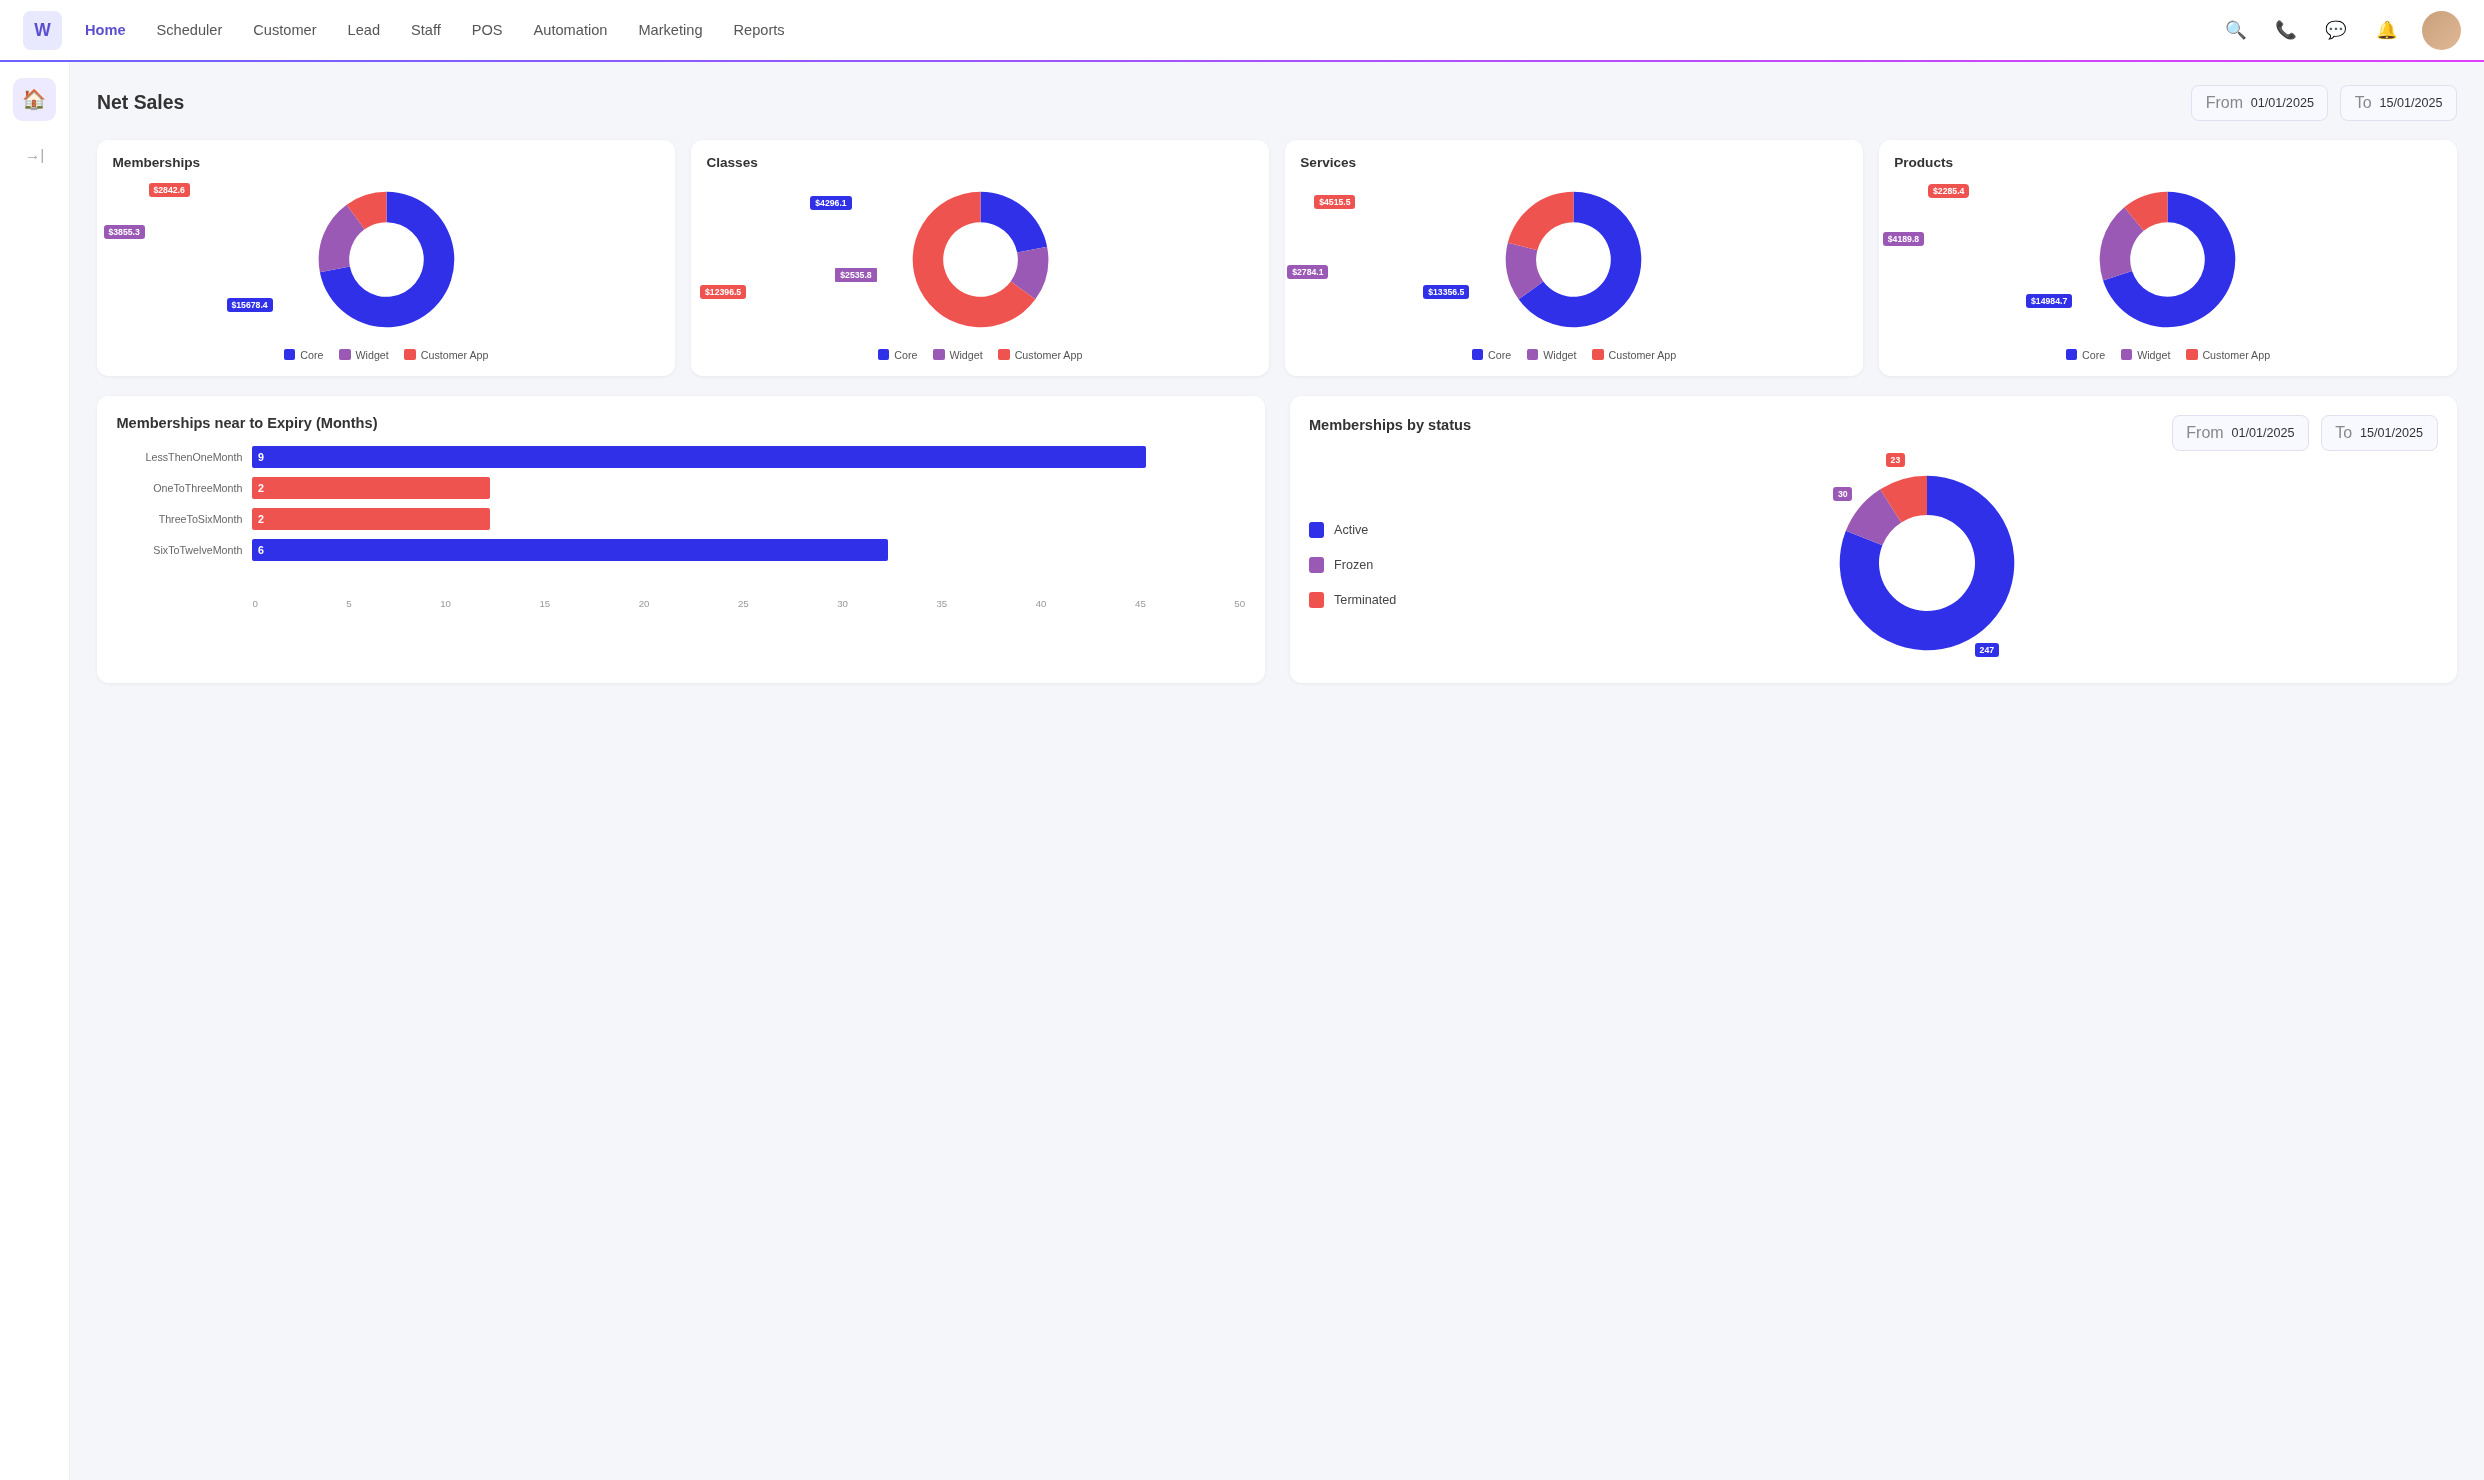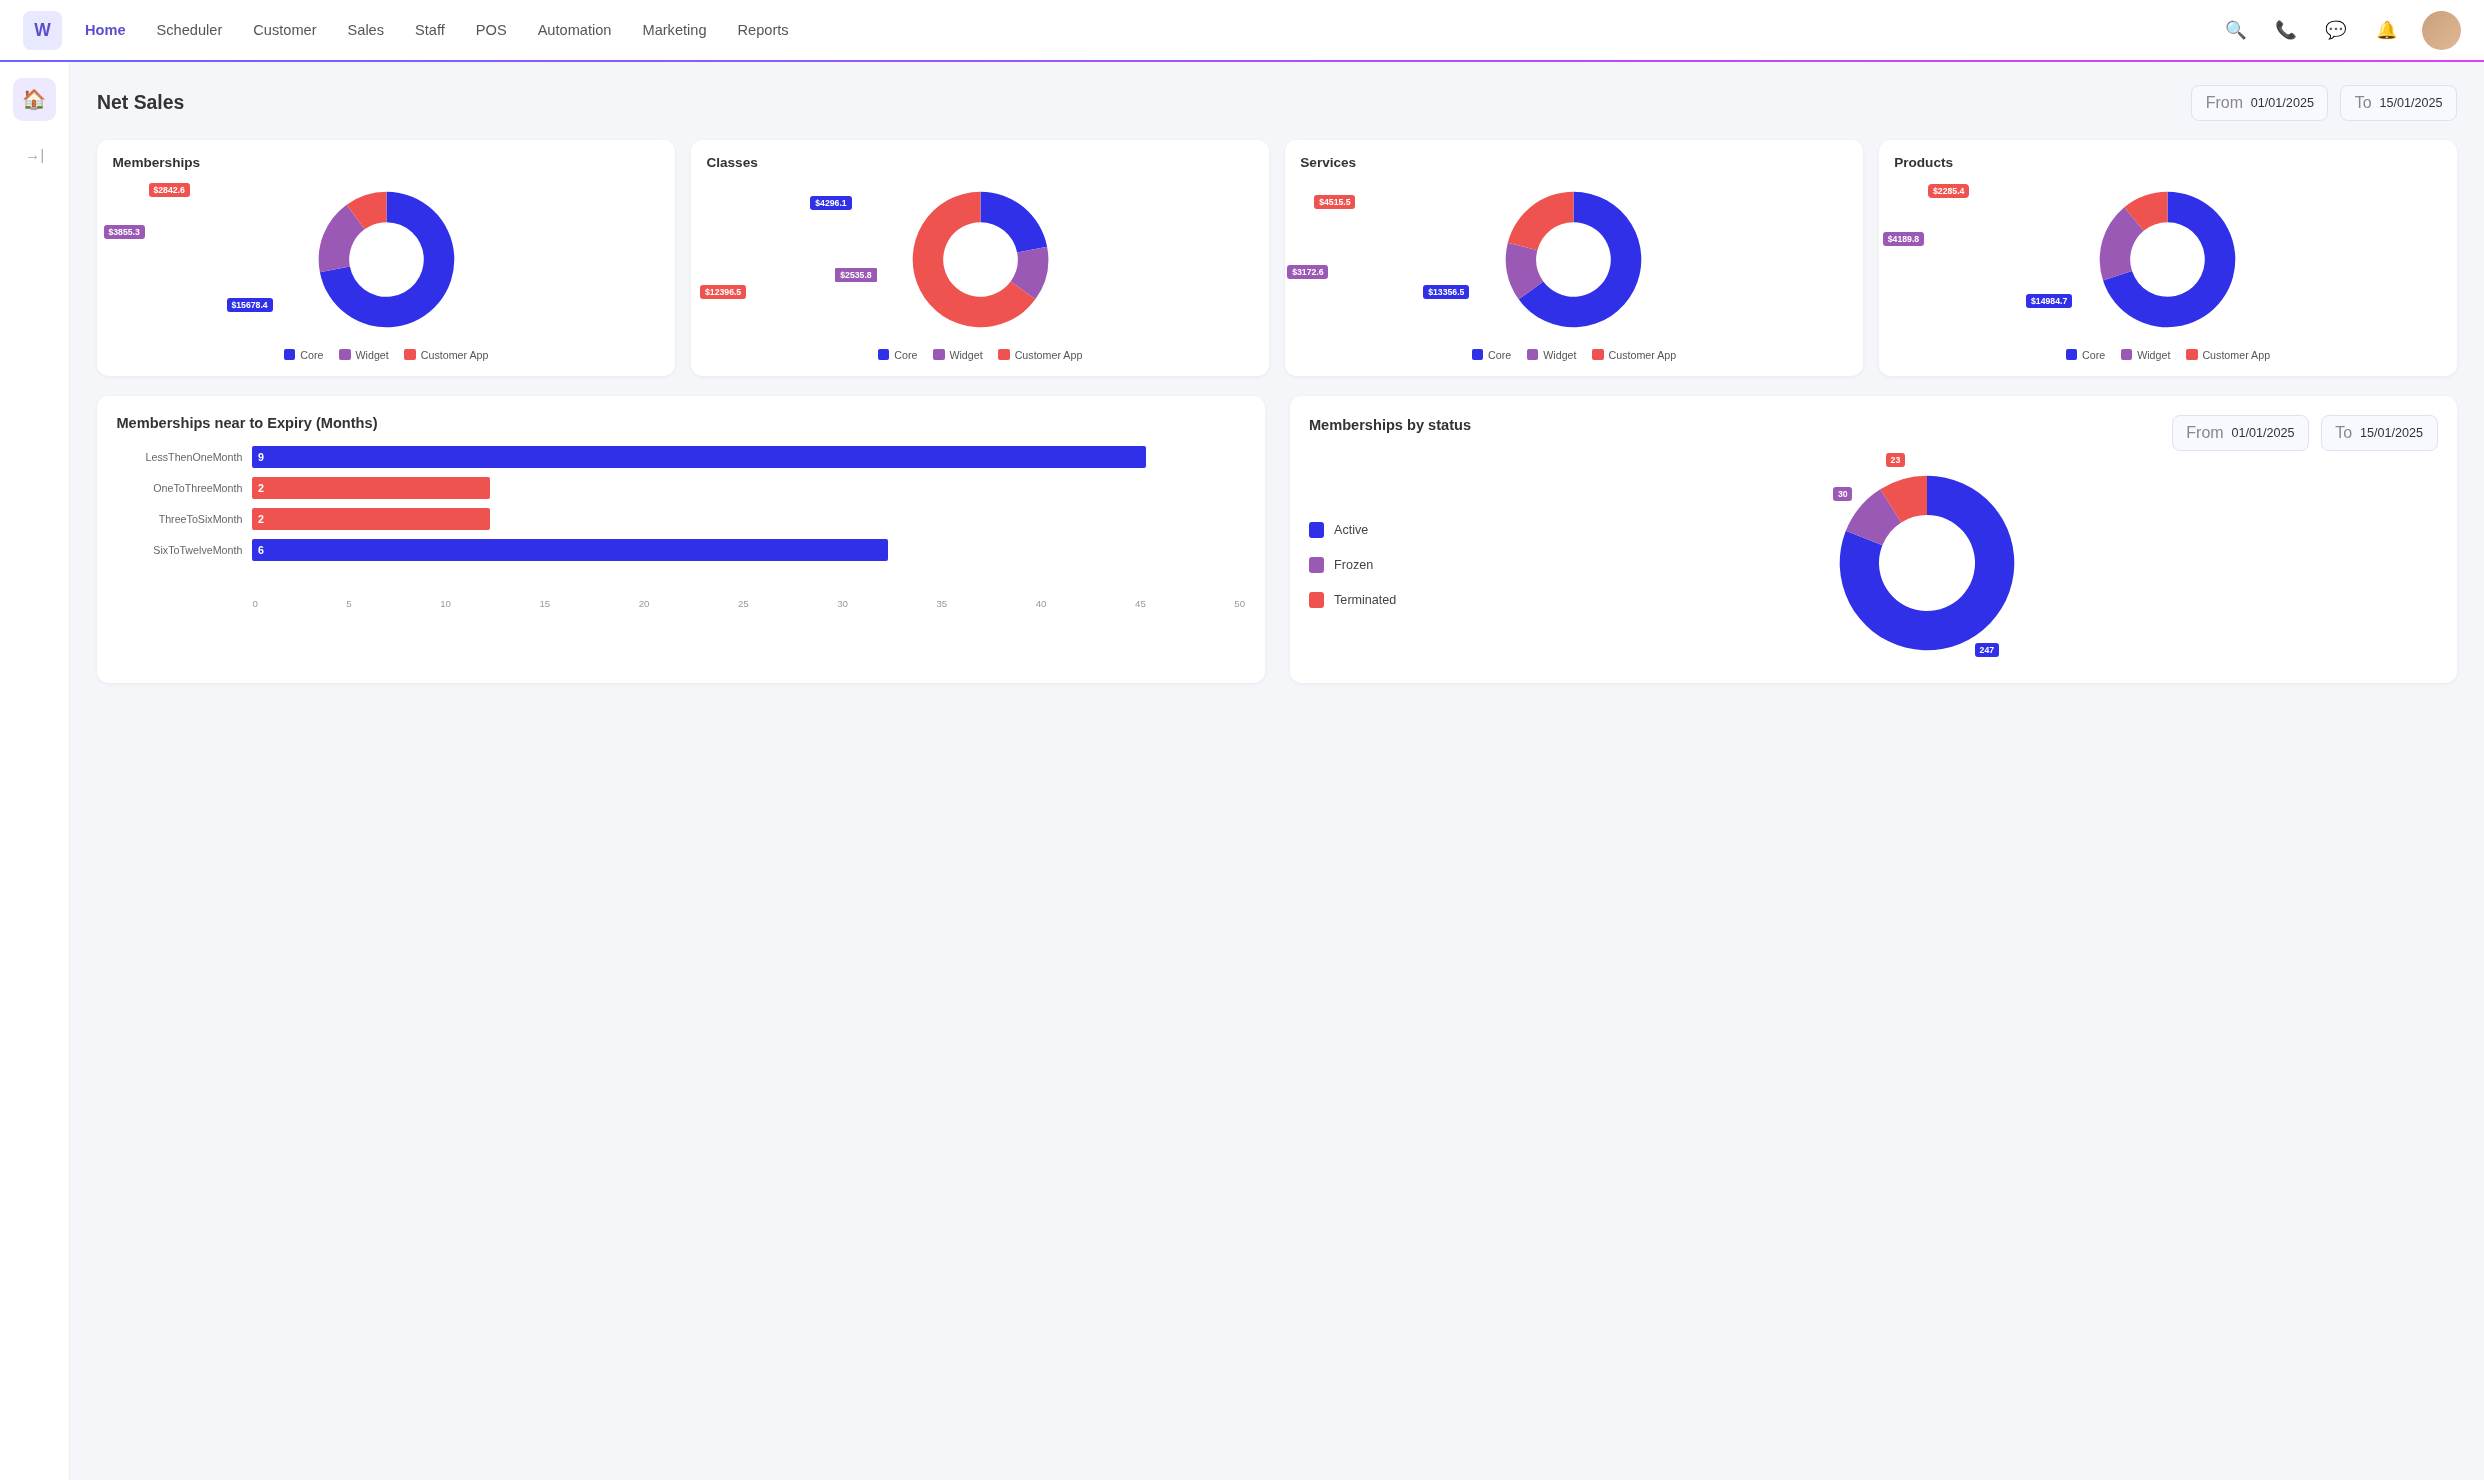--- a/index.html
+++ b/index.html
@@ -135,21 +135,21 @@
 <body>
 
 <nav class="navbar">
   <div class="navbar-logo">
     <span>W</span>
   </div>
   <div class="navbar-nav">
     <a class="active">Home</a>
     <a>Scheduler</a>
     <a>Customer</a>
-    <a>Sales</a>
+    <a>Lead</a>
     <a>Staff</a>
     <a>POS</a>
     <a>Automation</a>
     <a>Marketing</a>
     <a>Reports</a>
   </div>
   <div class="navbar-actions">
     <div class="icon-btn">🔍</div>
     <div class="icon-btn" style="color:#5b4fcf;">📞</div>
     <div class="icon-btn" style="color:#25d366;">💬</div>
@@ -238,21 +238,21 @@
         </div>
         <div class="chart-card">
           <div class="chart-title">Services</div>
           <div class="donut-wrapper" style="position: relative;">
             <svg width="155" height="155" viewBox="0 0 160 160">
               <path d="M 80 10 A 70 70 0 1 1 23.368810393753684 121.14496766047313 L 48.85284571656453 102.62973221326021 A 38.5 38.5 0 1 0 80 41.5 Z" fill="#3030e8"></path>
               <path d="M 23.368810393753684 121.14496766047313 A 70 70 0 0 1 12.199178720995832 62.59170789846015 L 42.7095482965477 70.42543934415308 A 38.5 38.5 0 0 0 48.85284571656453 102.62973221326021 Z" fill="#9b59b6"></path>
               <path d="M 12.199178720995832 62.59170789846015 A 70 70 0 0 1 79.99999999999999 10 L 80 41.5 A 38.5 38.5 0 0 0 42.7095482965477 70.42543934415308 Z" fill="#ef5350"></path>
             </svg>
             <div class="donut-label" style="position: absolute; font-size: 8.7px; font-weight: 700; padding: 1.9px 4.9px; border-radius: 2.9px; color: rgb(255, 255, 255); white-space: nowrap; background: rgb(48, 48, 232); left: 123px; top: 103px;">$13356.5</div>
-            <div class="donut-label pink" style="position: absolute; font-size: 8.7px; font-weight: 700; padding: 1.9px 4.9px; border-radius: 2.9px; color: rgb(255, 255, 255); white-space: nowrap; background: rgb(155, 89, 182); left: -13px; top: 83px;">$3172.6</div>
+            <div class="donut-label pink" style="position: absolute; font-size: 8.7px; font-weight: 700; padding: 1.9px 4.9px; border-radius: 2.9px; color: rgb(255, 255, 255); white-space: nowrap; background: rgb(155, 89, 182); left: -13px; top: 83px;">$2784.1</div>
             <div class="donut-label red" style="position: absolute; font-size: 8.7px; font-weight: 700; padding: 1.9px 4.9px; border-radius: 2.9px; color: rgb(255, 255, 255); white-space: nowrap; background: rgb(239, 83, 80); left: 14px; top: 12.7px;">$4515.5</div>
           </div>
           <div class="legend">
             <div class="legend-item">
               <div class="legend-dot" style="background:#3030e8"></div>
               <span>Core</span>
             </div>
             <div class="legend-item">
               <div class="legend-dot" style="background:#9b59b6"></div>
               <span>Widget</span>

